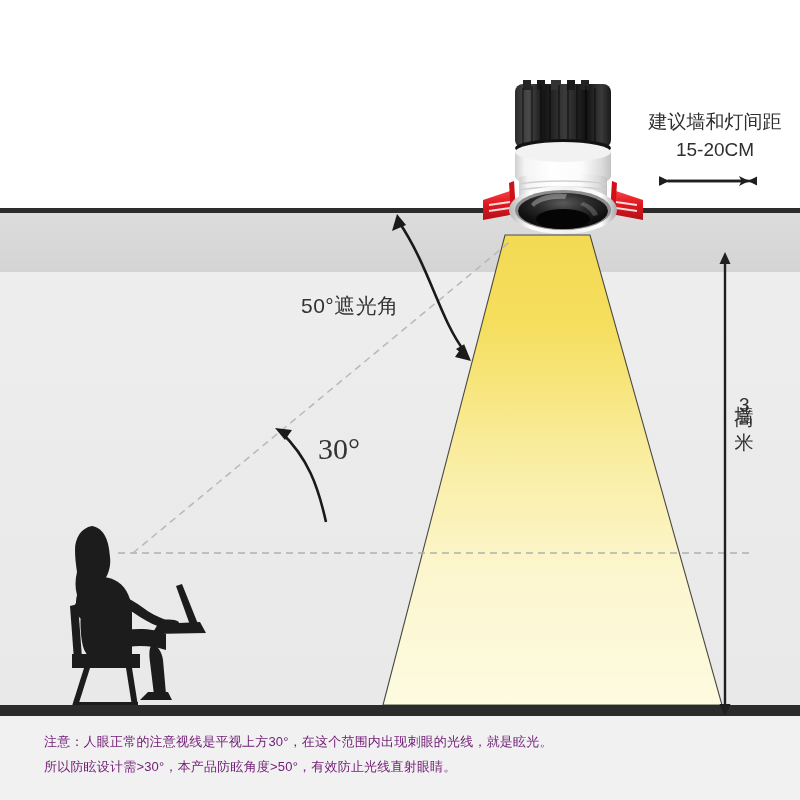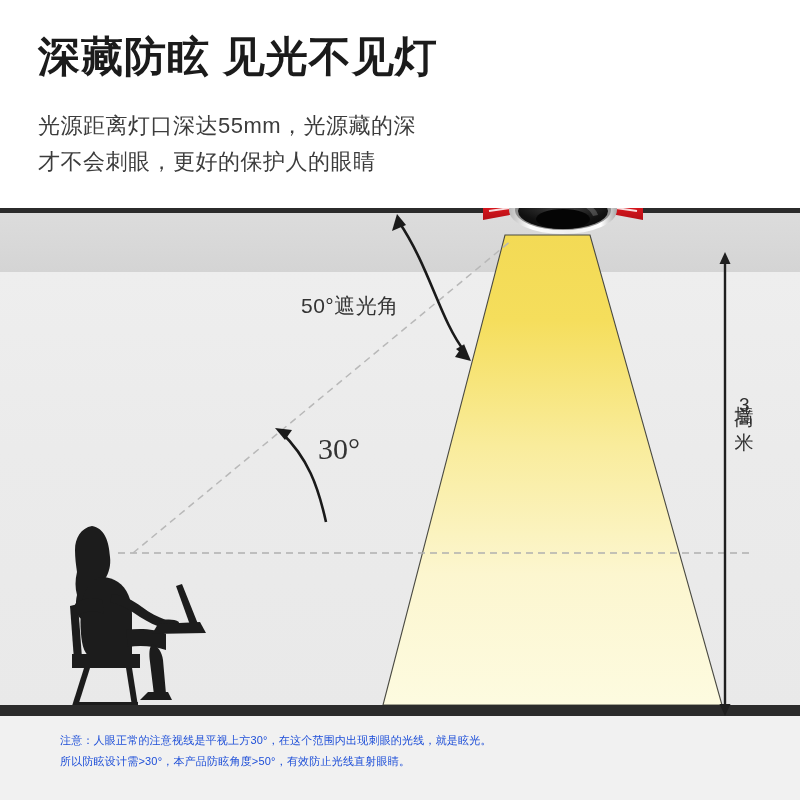--- a/index.html
+++ b/index.html
@@ -56,22 +56,22 @@
   .lbl-shade{left:301px;top:292px;font-size:21px;color:#333;letter-spacing:0.5px;}
   .lbl-30{left:318px;top:432px;font-size:30px;color:#333;font-family:Liberation Serif, serif;}
   .lbl-wallheight{
     left:733px;top:390px;font-size:19px;color:#2f2f2f;
     writing-mode:vertical-rl;text-orientation:upright;letter-spacing:2px;line-height:1.1;
   }
 
   
   .footer{position:absolute;left:0;top:716px;width:800px;height:84px;background:#f1f1f1;z-index:30;}
   .footer-text{
-    position:absolute;left:60px;top:14px;width:740px;
-    font-size:11px;color:#1d4ed8;line-height:1.9;white-space:pre-line;letter-spacing:0.2px;
+    position:absolute;left:44px;top:14px;width:740px;
+    font-size:13px;color:#701a75;line-height:1.9;white-space:pre-line;letter-spacing:0.2px;
   }
 </style>
 </head>
 <body>
 
 <div id="stage">
 
   <div class="scene">
 
     <div class="wall"></div>
@@ -276,24 +276,19 @@
 
   <div class="lbl lbl-wallgap">建议墙和灯间距
 15-20CM</div>
 
   <div class="lbl lbl-shade">50°遮光角</div>
 
   <div class="lbl lbl-30">30°</div>
 
   <div class="lbl lbl-wallheight">墙高3米</div>
 
-  <div class="header">
-    <div class="title">深藏防眩 见光不见灯</div>
-    <div class="subtitle">光源距离灯口深达55mm，光源藏的深
-才不会刺眼，更好的保护人的眼睛</div>
-  </div>
 
   <div class="footer">
     <div class="footer-text">注意：人眼正常的注意视线是平视上方30°，在这个范围内出现刺眼的光线，就是眩光。
 所以防眩设计需&gt;30°，本产品防眩角度&gt;50°，有效防止光线直射眼睛。</div>
   </div>
 
 </div>
 
 </body></html>

